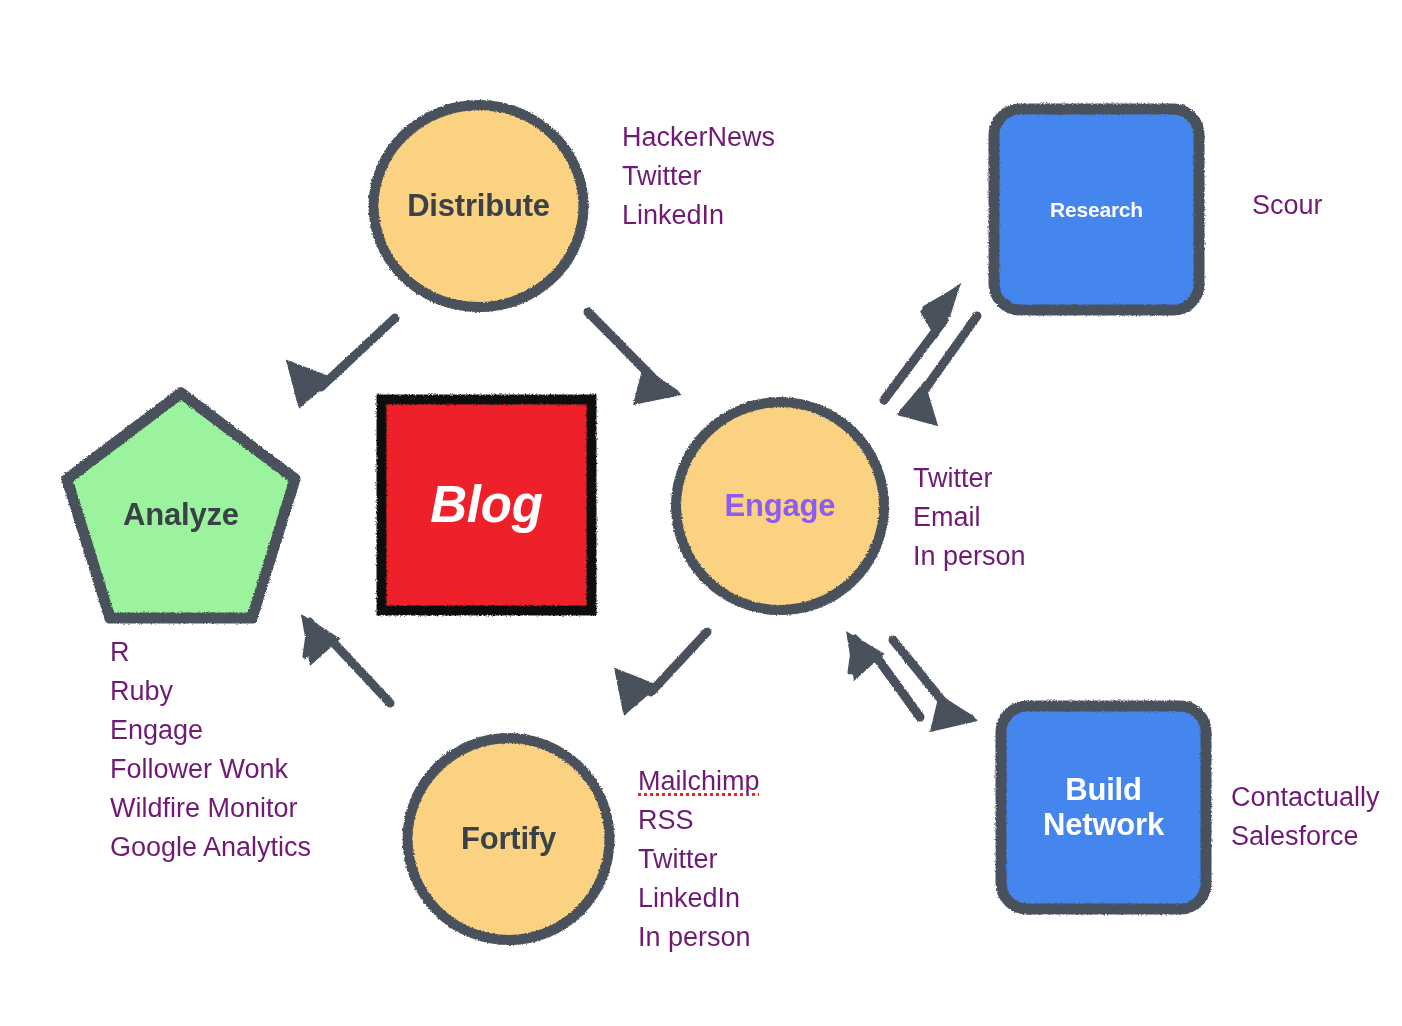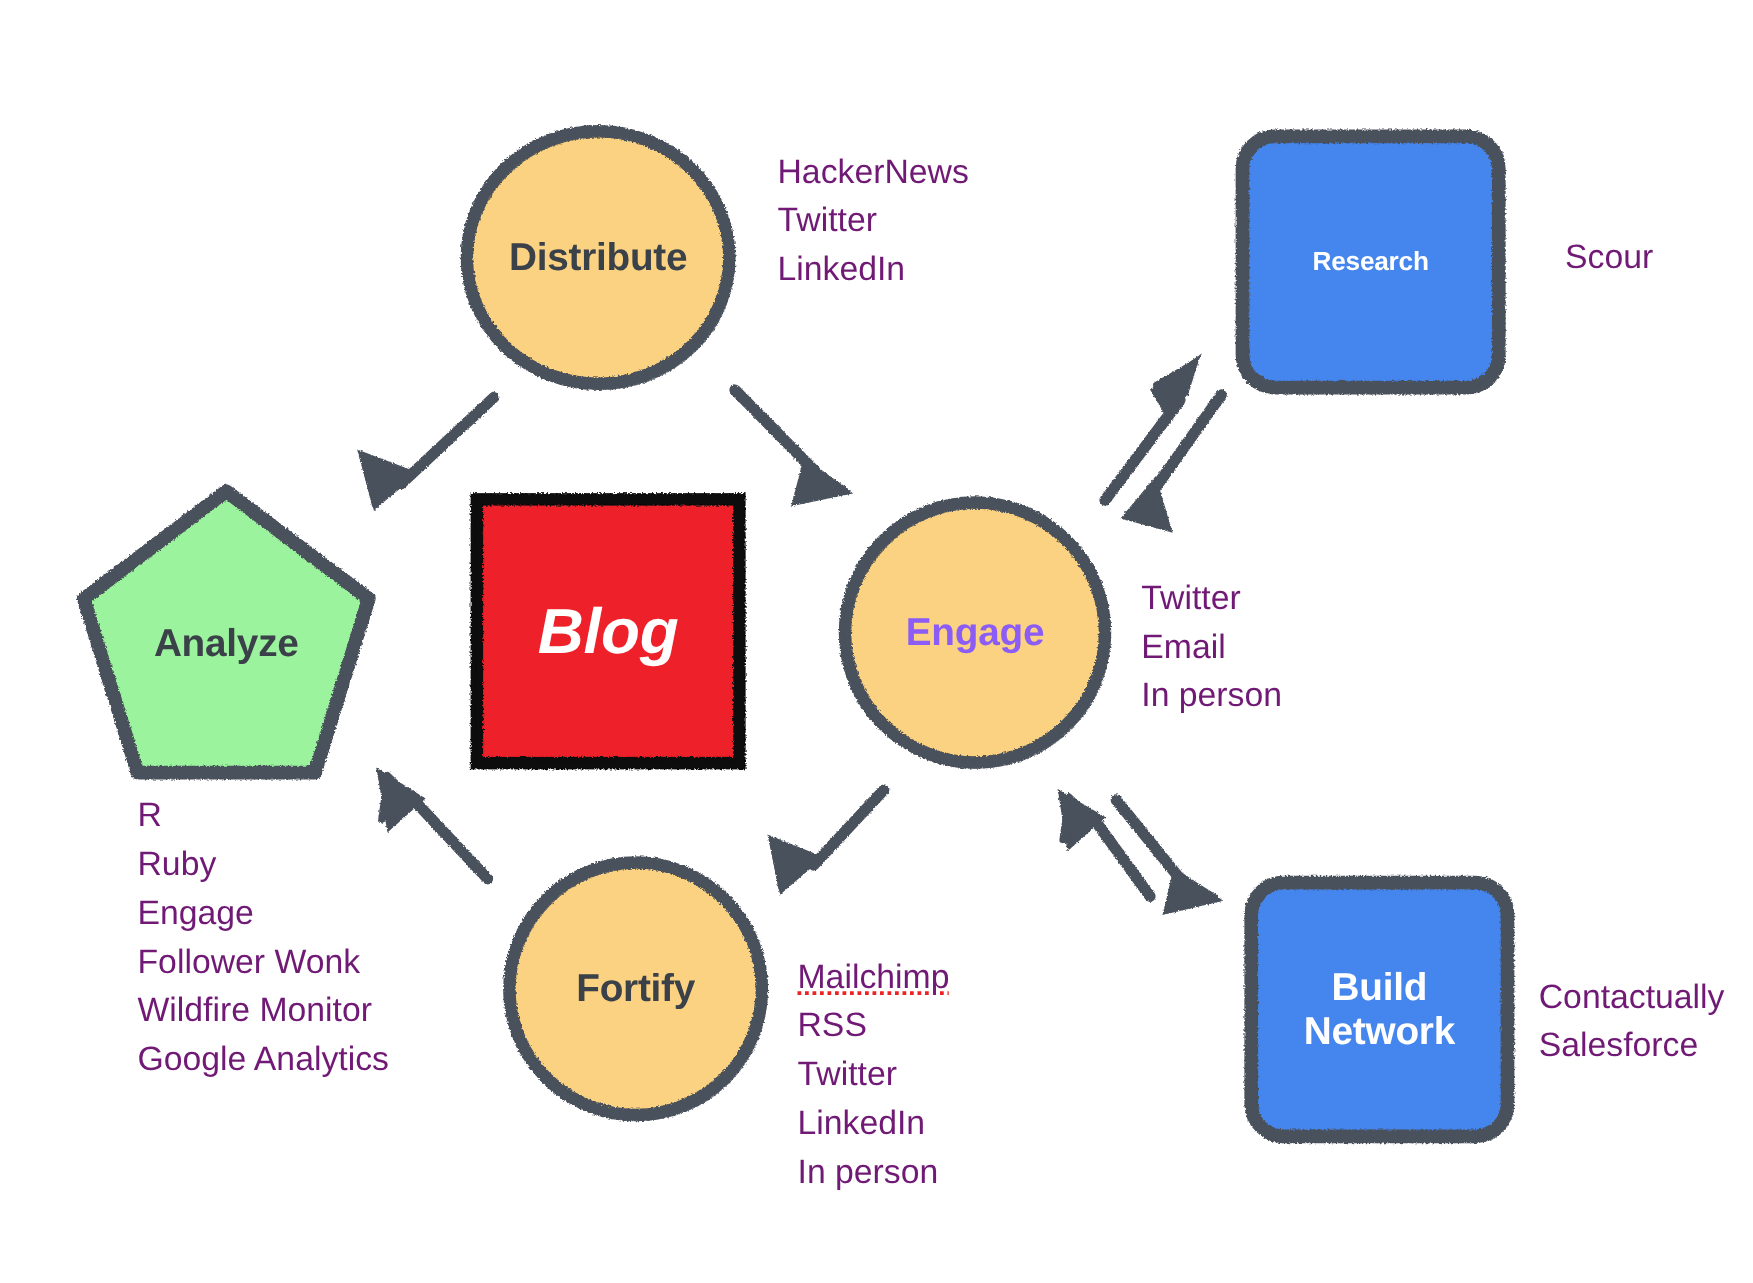--- a/index.html
+++ b/index.html
@@ -240,21 +240,21 @@
     </svg>
     <div class="node-label" style="font-size:31px; font-weight:bold; color:#8b5cf6;">Engage</div>
   </div>
 
   <div class="tool-list" style="left:913px; top:459px;">
     <span class="tool-item">Twitter</span>
     <span class="tool-item">Email</span>
     <span class="tool-item">In person</span>
   </div>
 
-  <div class="node circle-node" style="left:406px; top:688px; width:205px; height:206px;">
+  <div class="node circle-node" style="left:406px; top:736px; width:205px; height:206px;">
     <div class="fill" style="background:#FBD281;"></div>
     <svg class="sketch" viewBox="0 0 233 234" preserveAspectRatio="none">
       <circle cx="116.5" cy="117" r="101" fill="none" stroke="#4A515B" stroke-width="10" filter="url(#rough2)"></circle>
       <circle cx="118" cy="119" r="101" fill="none" stroke="#4A515B" stroke-width="6" opacity="0.75" filter="url(#rough)"></circle>
     </svg>
     <div class="node-label" style="font-size:31px; font-weight:bold; color:#3B4148;">Fortify</div>
   </div>
 
   <div class="tool-list" style="left:638px; top:762px;">
     <span class="tool-item misspelled">Mailchimp</span>

